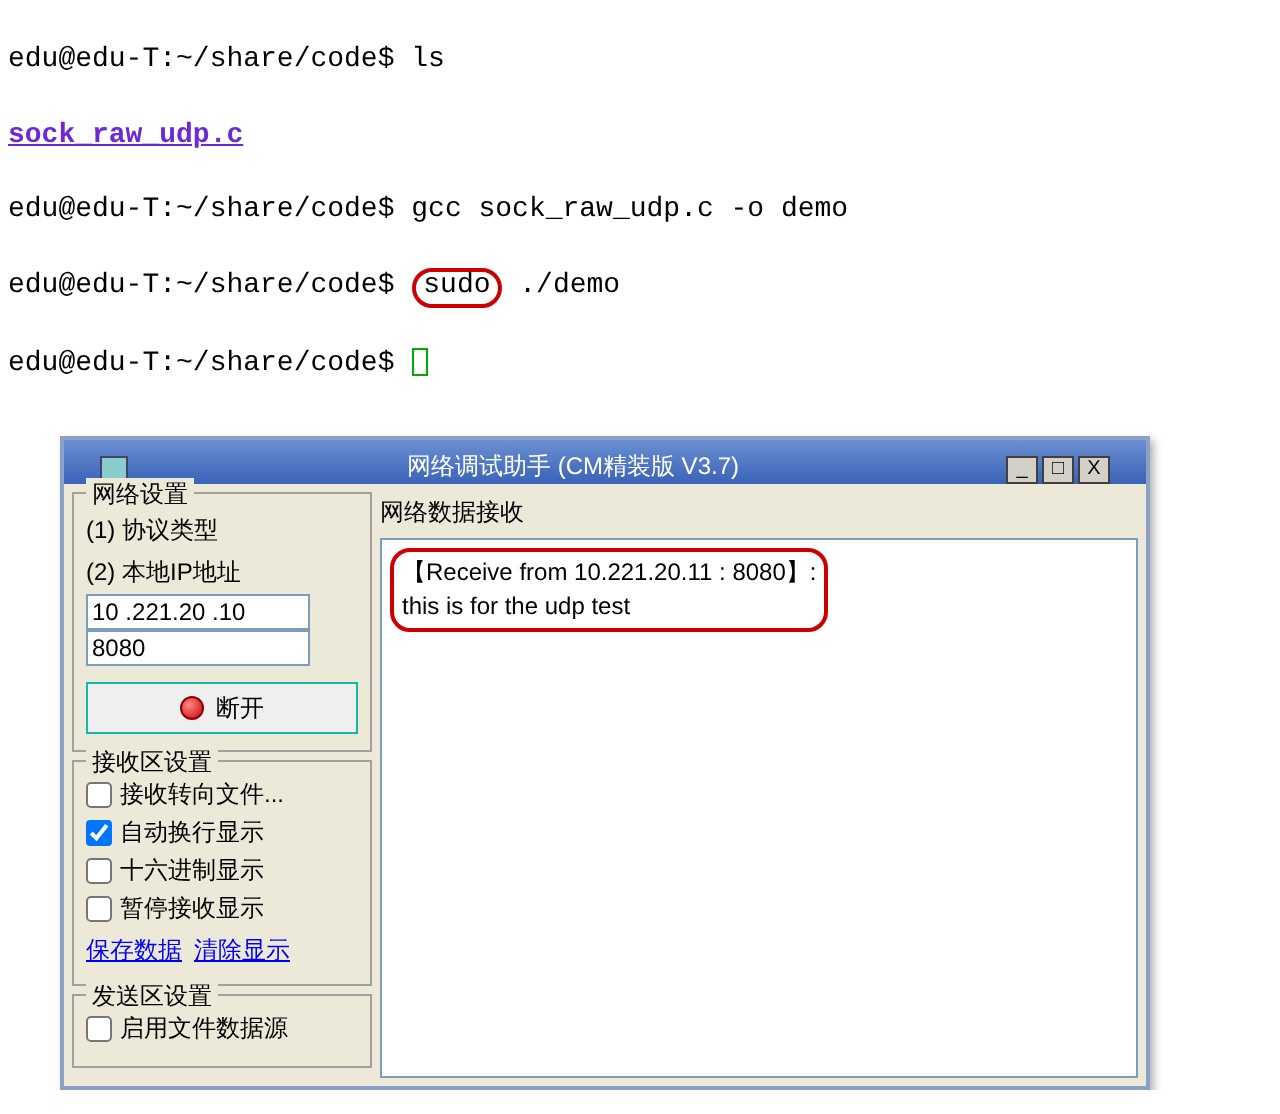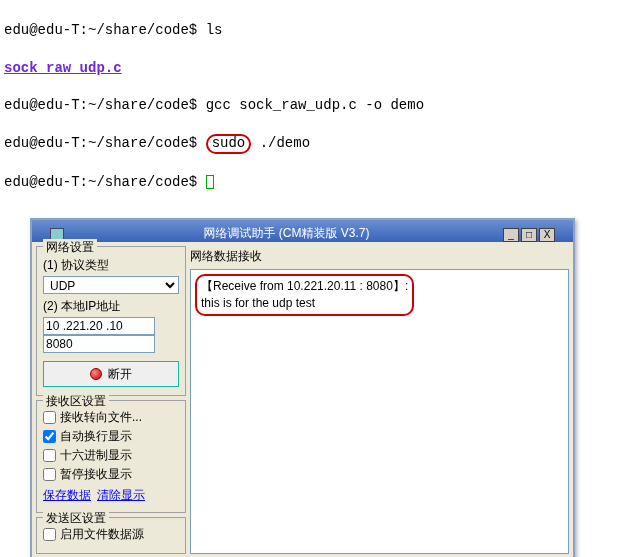--- a/index.html
+++ b/index.html
@@ -59,23 +59,20 @@
     </div>
   </div>
 
   <div class="app-body">
 
     <div class="sidebar">
 
       <div class="groupbox">
         <div class="legend">网络设置</div>
         <div class="field-label">(1) 协议类型</div>
-        <select class="select">
-          <option>UDP</option>
-        </select>
         <div class="field-label">(2) 本地IP地址</div>
         <input class="input-text input-narrow" value="10 .221.20 .10" style="">
         <input class="input-text input-narrow" value="8080" style="">
         <div class="btn-disconnect">
           <div class="dot"></div>
           <span>断开</span>
         </div>
       </div>
 
       <div class="groupbox">

